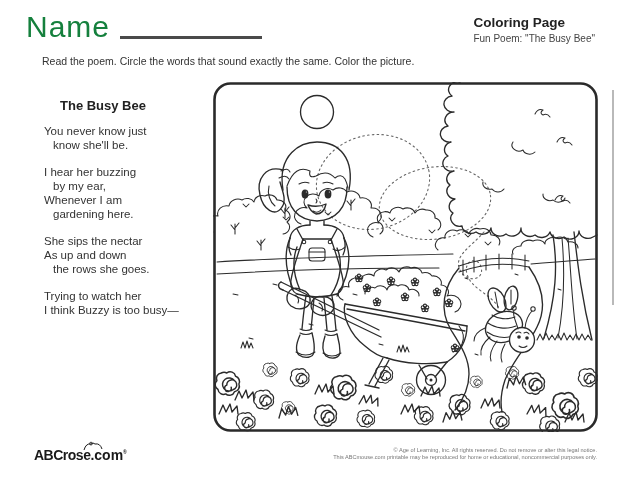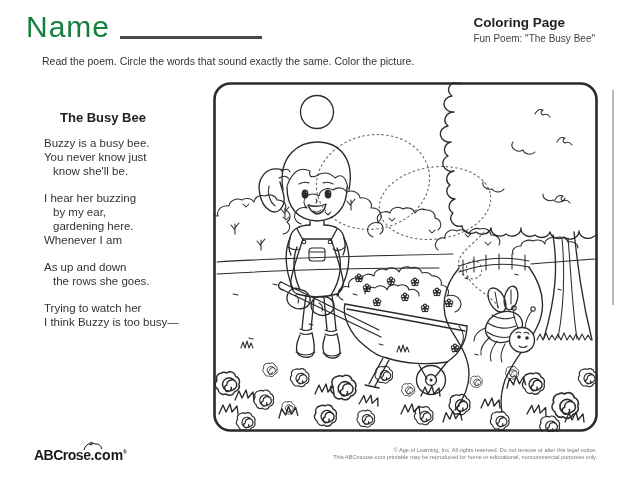--- a/index.html
+++ b/index.html
@@ -10,21 +10,21 @@
   }
   
   .name-row{position:absolute;left:26px;top:12px;display:flex;align-items:flex-end;}
   .name-label{font-size:30px;font-weight:400;letter-spacing:1px;color:#15803d;line-height:1;}
   .name-line{width:142px;border-bottom:3px solid #4a4a4a;margin-left:10px;margin-bottom:3px;}
   .hdr-right{position:absolute;right:24px;top:15px;text-align:left;}
   .hdr-title{font-size:13.5px;font-weight:700;color:#222;}
   .hdr-sub{font-size:10px;color:#444;margin-top:3px;}
   .instruction{position:absolute;left:0;top:55px;width:560px;font-size:10.5px;color:#333;margin-left:42px;}
   
-  .poem{position:absolute;left:28px;top:110px;width:172px;}
+  .poem{position:absolute;left:28px;top:98px;width:172px;}
   .poem-title{font-size:13px;font-weight:700;text-align:center;width:150px;margin-bottom:11px;color:#222;}
   .stanza{margin-bottom:13px;}
   .pline{font-size:11.5px;line-height:14px;color:#333;padding-left:16px;white-space:nowrap;}
   .pline.ind{padding-left:25px;}
   
   .frame{position:absolute;left:213px;top:82px;width:385px;height:350px;}
   .ink{stroke:#2b2b2b;fill:none;stroke-width:1.35;stroke-linecap:round;stroke-linejoin:round;}
   .thin{stroke-width:1.05;}
   .dots{stroke:#666;fill:none;stroke-width:1.1;stroke-dasharray:1.6 3.2;stroke-linecap:round;}
   .blk{fill:#2b2b2b;stroke:none;}
@@ -50,31 +50,31 @@
   </div>
   <div class="hdr-right">
     <div class="hdr-title">Coloring Page</div>
     <div class="hdr-sub">Fun Poem: "The Busy Bee"</div>
   </div>
   <div class="instruction">Read the poem. Circle the words that sound exactly the same. Color the picture.</div>
 
   <div class="poem">
     <div class="poem-title">The Busy Bee</div>
     <div class="stanza">
-      <div class="pline">Buzzy is a busy bee.</div>
       <div class="pline">You never know just</div>
       <div class="pline ind">know she'll be.</div>
     </div>
     <div class="stanza">
       <div class="pline">I hear her buzzing</div>
       <div class="pline ind">by my ear,</div>
+      <div class="pline">Whenever I am</div>
       <div class="pline ind">gardening here.</div>
-      <div class="pline">Whenever I am</div>
     </div>
     <div class="stanza">
+      <div class="pline">She sips the nectar</div>
       <div class="pline">As up and down</div>
       <div class="pline ind">the rows she goes.</div>
     </div>
     <div class="stanza">
       <div class="pline">Trying to watch her</div>
       <div class="pline">I think Buzzy is too busy—</div>
     </div>
   </div>
 
   <div class="frame">

